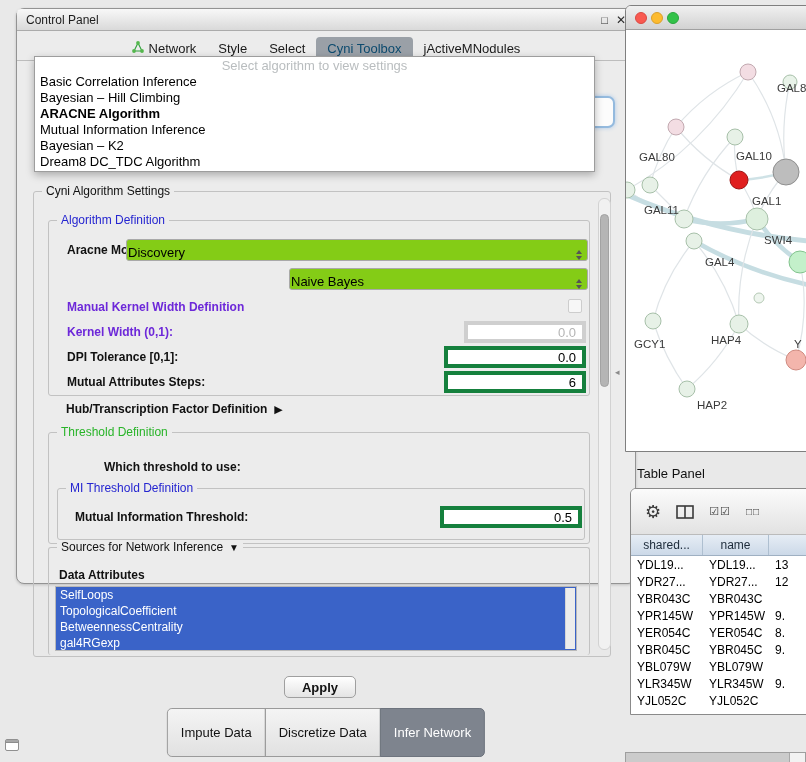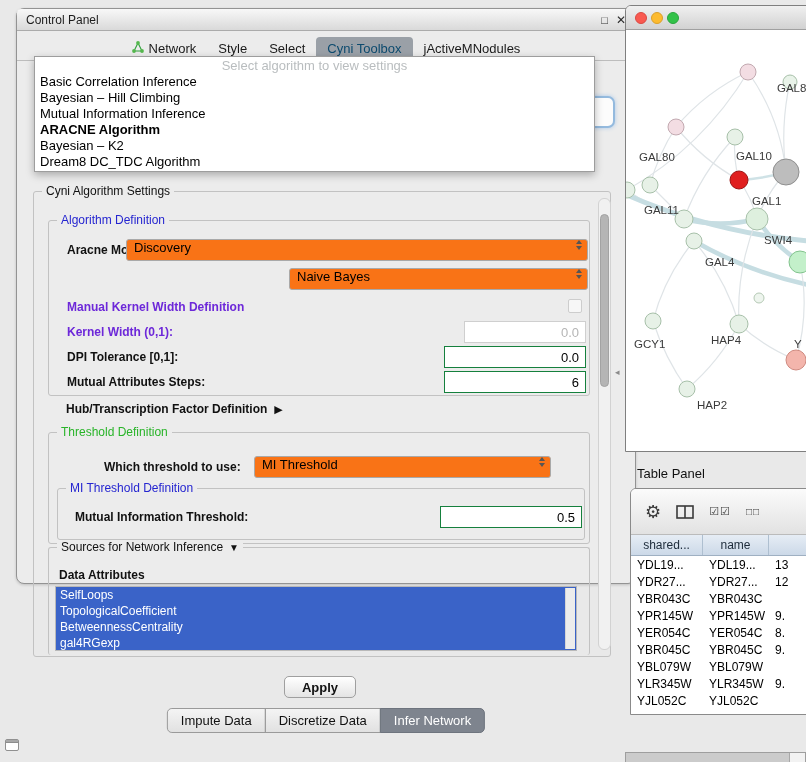--- a/index.html
+++ b/index.html
@@ -42,31 +42,31 @@
   
   .groupbox{position:absolute;border:1px solid #c2c2c2;border-radius:3px}
   .group-title{position:absolute;top:-8px;left:8px;background:#ececec;
                padding:0 4px;font-size:12px;color:#111;white-space:nowrap}
   .group-title.blue{color:#2525d0}
   .group-title.green{color:#28b428}
 
   .flabel{position:absolute;font-size:12px;font-weight:bold;color:#111;white-space:nowrap}
   .flabel.disabled{color:#6d28d9}
 
-  .combo{position:absolute;height:22px;background:#f97316;border:1px solid #a9a9a9;
-         border-radius:3px;display:flex;align-items:flex-start;font-size:13px;
-         padding-left:7px;color:#000}
+  .combo{position:absolute;height:22px;background:#84cc16;border:1px solid #a9a9a9;
+         border-radius:3px;display:flex;align-items:flex-end;font-size:13px;
+         padding-left:1px;color:#000}
   .combo .arrows{margin-left:auto;display:flex;flex-direction:column;gap:2px;
                  padding-right:5px;align-items:center}
   .tri-up{width:0;height:0;border-left:3.5px solid transparent;
           border-right:3.5px solid transparent;border-bottom:4px solid #555}
   .tri-dn{width:0;height:0;border-left:3.5px solid transparent;
           border-right:3.5px solid transparent;border-top:4px solid #555}
 
-  .field{position:absolute;height:22px;background:#fff;border:1px solid #15803d;
+  .field{position:absolute;height:22px;background:#fff;border:4px solid #15803d;
          font-size:13px;display:flex;align-items:center;justify-content:flex-end;
          padding-right:6px;color:#000}
   .field.disabled{border-color:#cfcfcf;color:#b5b5b5}
   .checkbox{position:absolute;width:14px;height:14px;border:1px solid #cdcdcd;
             background:#f7f7f7;border-radius:2px}
 
   .vscroll{position:absolute;background:#f1f1f1;border:1px solid #d2d2d2;border-radius:6px}
   .vthumb{position:absolute;left:1px;right:1px;background:#b5b5b5;
           border:1px solid #a3a3a3;border-radius:5px}
 
@@ -74,21 +74,21 @@
   .attr-item{height:16px;line-height:16px;font-size:12px;padding-left:4px;color:#000}
   .attr-item.selected{background:#3a63c8;color:#fff}
   .list-scroll{position:absolute;right:1px;top:1px;bottom:1px;width:10px;
                background:#ececec;border-left:1px solid #d5d5d5}
 
   .btn{position:absolute;border:1px solid #9f9f9f;border-radius:5px;
        background:linear-gradient(#ffffff,#e4e4e4);font-size:13px;font-weight:bold;
        display:flex;align-items:center;justify-content:center;color:#111}
 
   .btabs{position:absolute;left:50%;transform:translateX(-50%);display:flex}
-  .btab{border:1px solid #9a9a9a;margin-left:-1px;padding:4px 13px;font-size:13px;
+  .btab{border:1px solid #9a9a9a;margin-left:-1px;padding:16px 13px;font-size:13px;
         background:linear-gradient(#f4f4f4,#e1e1e1);color:#111;white-space:nowrap}
   .btab:first-child{border-radius:5px 0 0 5px;margin-left:0}
   .btab:last-child{border-radius:0 5px 5px 0}
   .btab.active{background:#7e848e;color:#fff;border-color:#6e747e}
 
   .tri-right-glyph{font-size:11px;color:#111;margin-left:7px}
   .tri-down-glyph{font-size:10px;color:#111;margin-left:6px}
 
   #resize-handle{position:absolute;left:615px;top:364px;width:8px;height:16px;
                  color:#8a8a8a;font-size:9px;line-height:16px}
@@ -170,22 +170,22 @@
       </div>
     </div>
 
   <div id="focus-box"></div>
 
   <div id="algo-popup">
     <div class="dd-placeholder">Select algorithm to view settings</div>
     <div id="algo-items">
         <div class="dd-item">Basic Correlation Inference</div>
         <div class="dd-item">Bayesian – Hill Climbing</div>
+        <div class="dd-item selected">ARACNE Algorithm</div>
         <div class="dd-item">Mutual Information Inference</div>
-        <div class="dd-item selected">ARACNE Algorithm</div>
         <div class="dd-item">Bayesian – K2</div>
         <div class="dd-item">Dream8 DC_TDC Algorithm</div>
       </div>
   </div>
 
   <div class="groupbox" style="left:16px;top:182px;width:578px;height:466px">
     <span class="group-title">Cyni Algorithm Settings</span>
 
     <div class="groupbox" style="left:14px;top:28px;width:542px;height:176px">
       <span class="group-title blue">Algorithm Definition</span>
@@ -228,27 +228,20 @@
 
     <div style="position:absolute;left:32px;top:210px;display:flex;align-items:center">
       <span class="flabel" style="position:static">Hub/Transcription Factor Definition</span>
       <span class="tri-right-glyph">▶</span>
     </div>
 
     <div class="groupbox" style="left:14px;top:240px;width:542px;height:112px">
       <span class="group-title green">Threshold Definition</span>
 
       <span class="flabel" style="left:55px;top:27px">Which threshold to use:</span>
-      <div class="combo" style="left:205px;top:23px;width:297px">
-        <span>MI Threshold</span>
-        <span class="arrows">
-          <span class="tri-up"></span>
-            <span class="tri-dn"></span>
-        </span>
-      </div>
 
       <div class="groupbox" style="left:8px;top:55px;width:528px;height:52px">
         <span class="group-title blue">MI Threshold Definition</span>
         <span class="flabel" style="left:17px;top:21px">Mutual Information Threshold:</span>
         <div class="field" style="left:382px;top:17px;width:142px">
           <span>0.5</span>
         </div>
       </div>
     </div>
 

